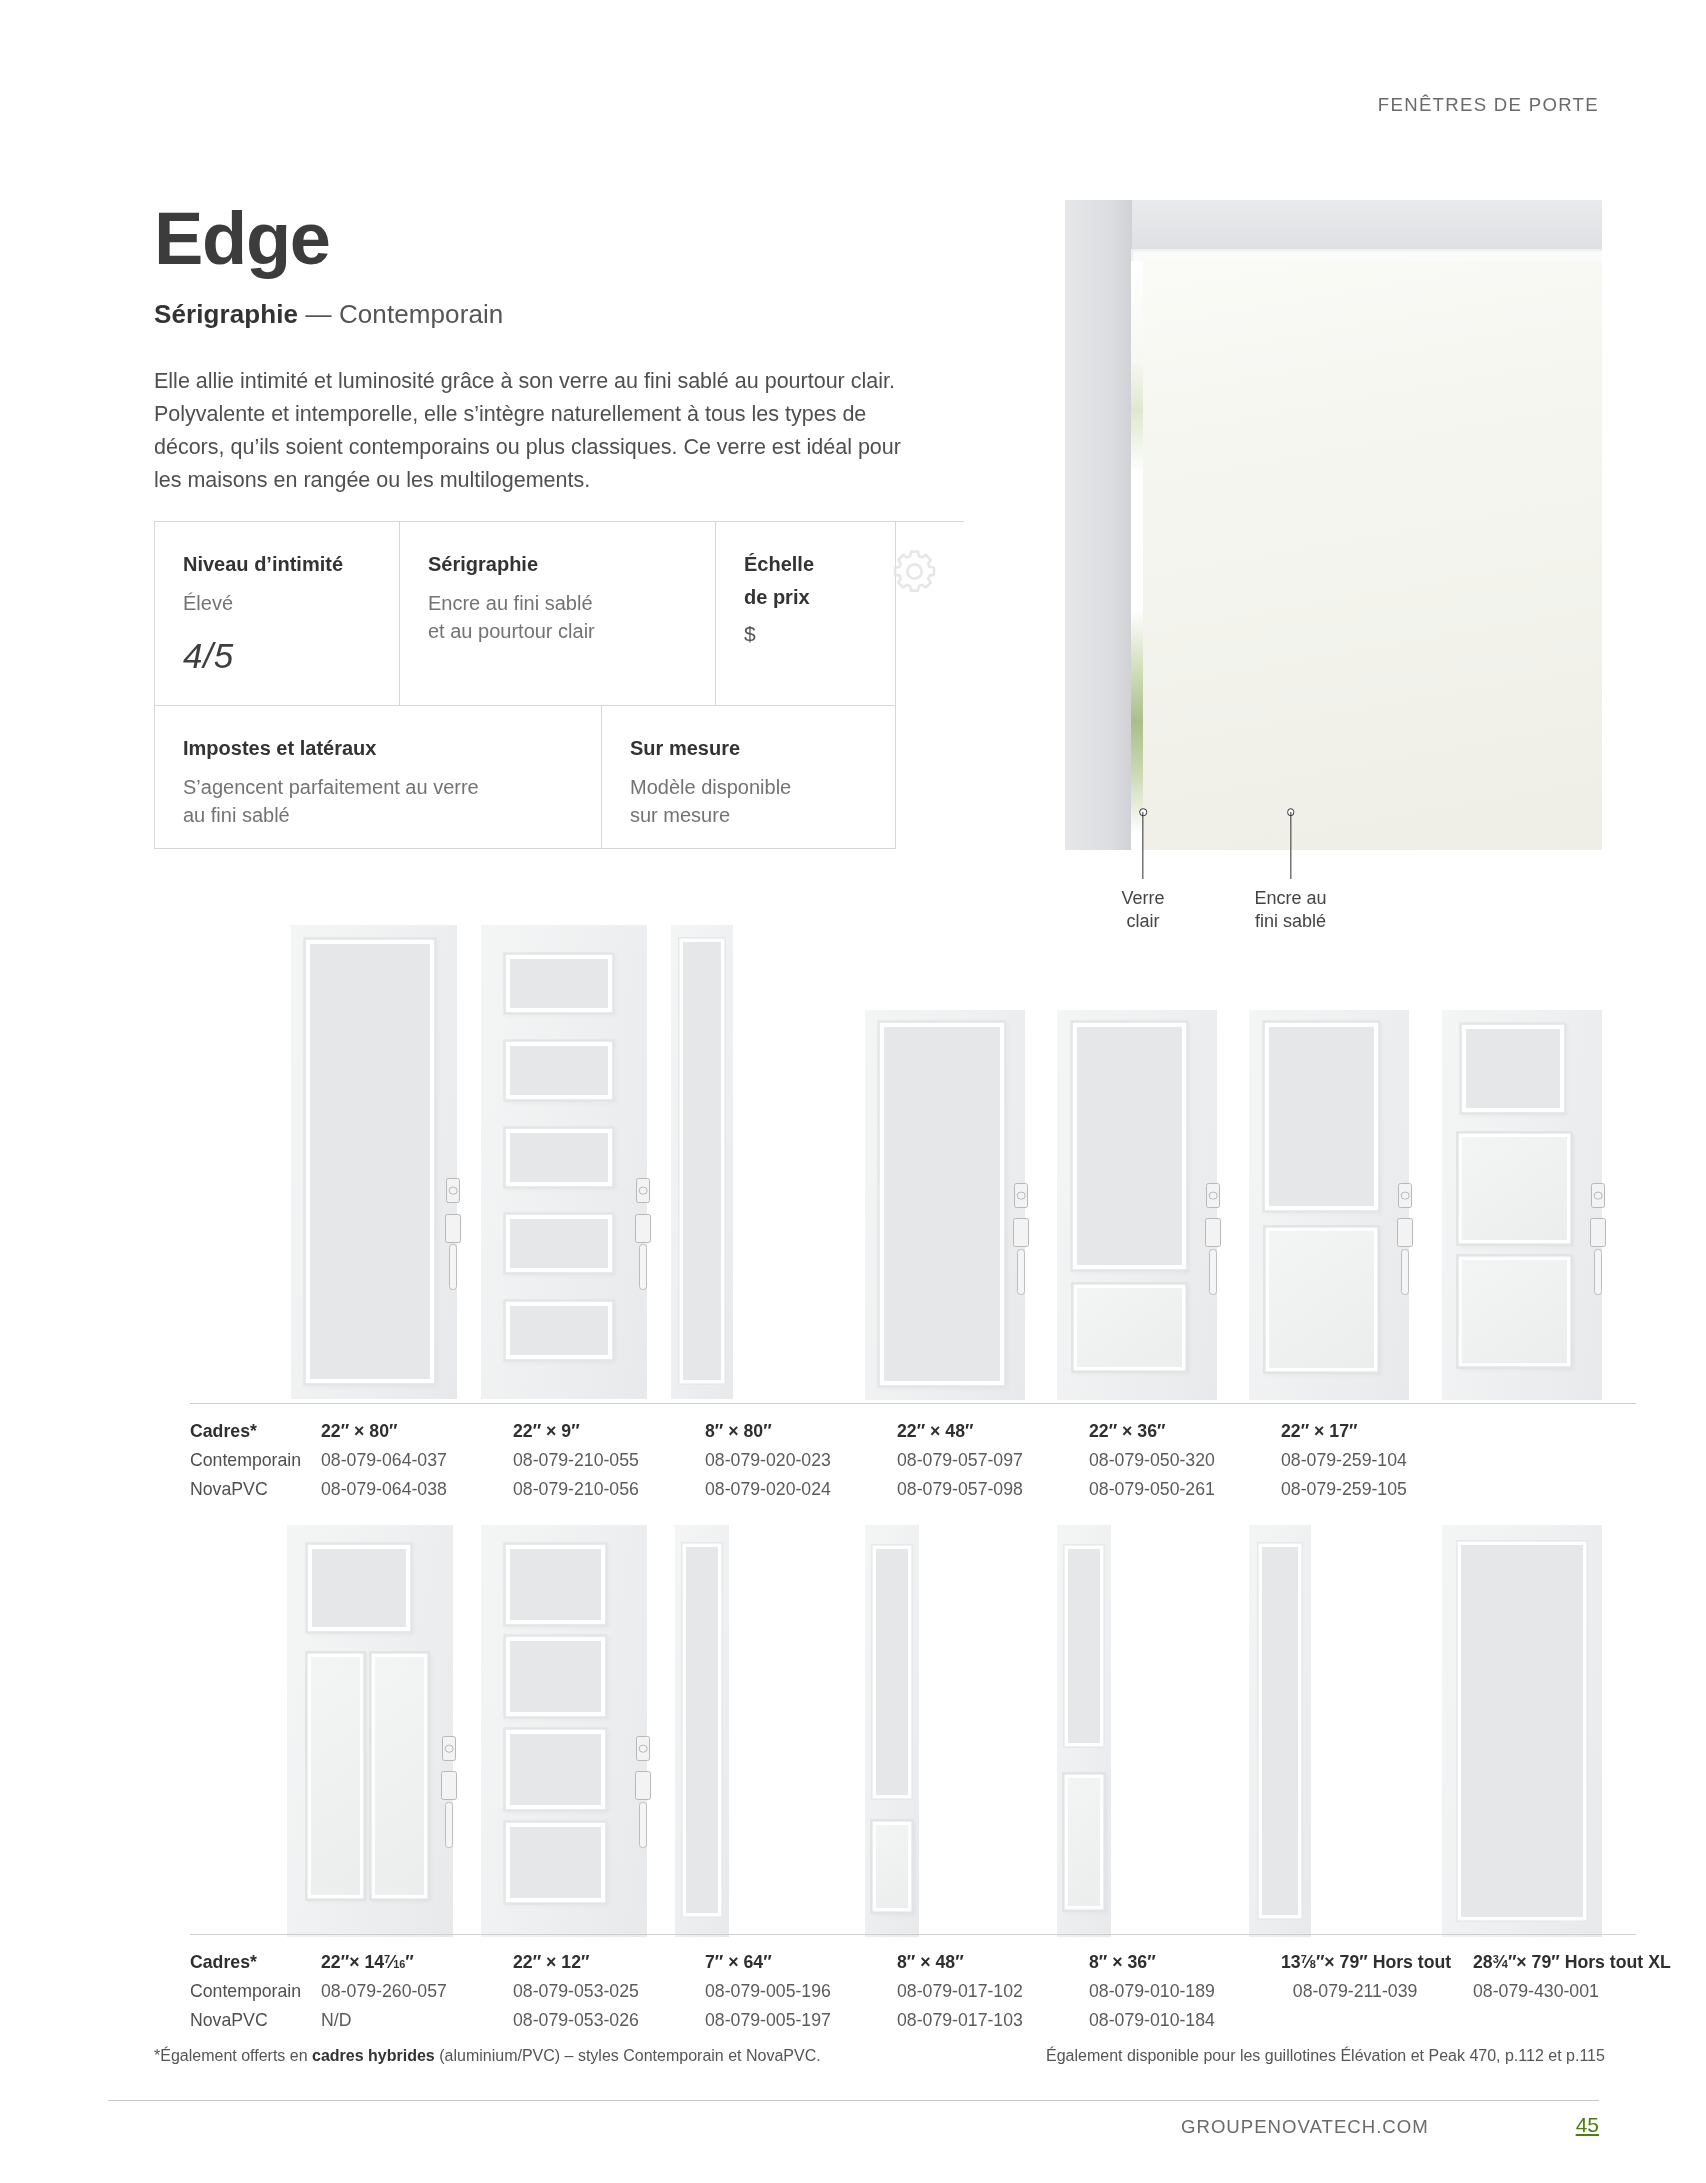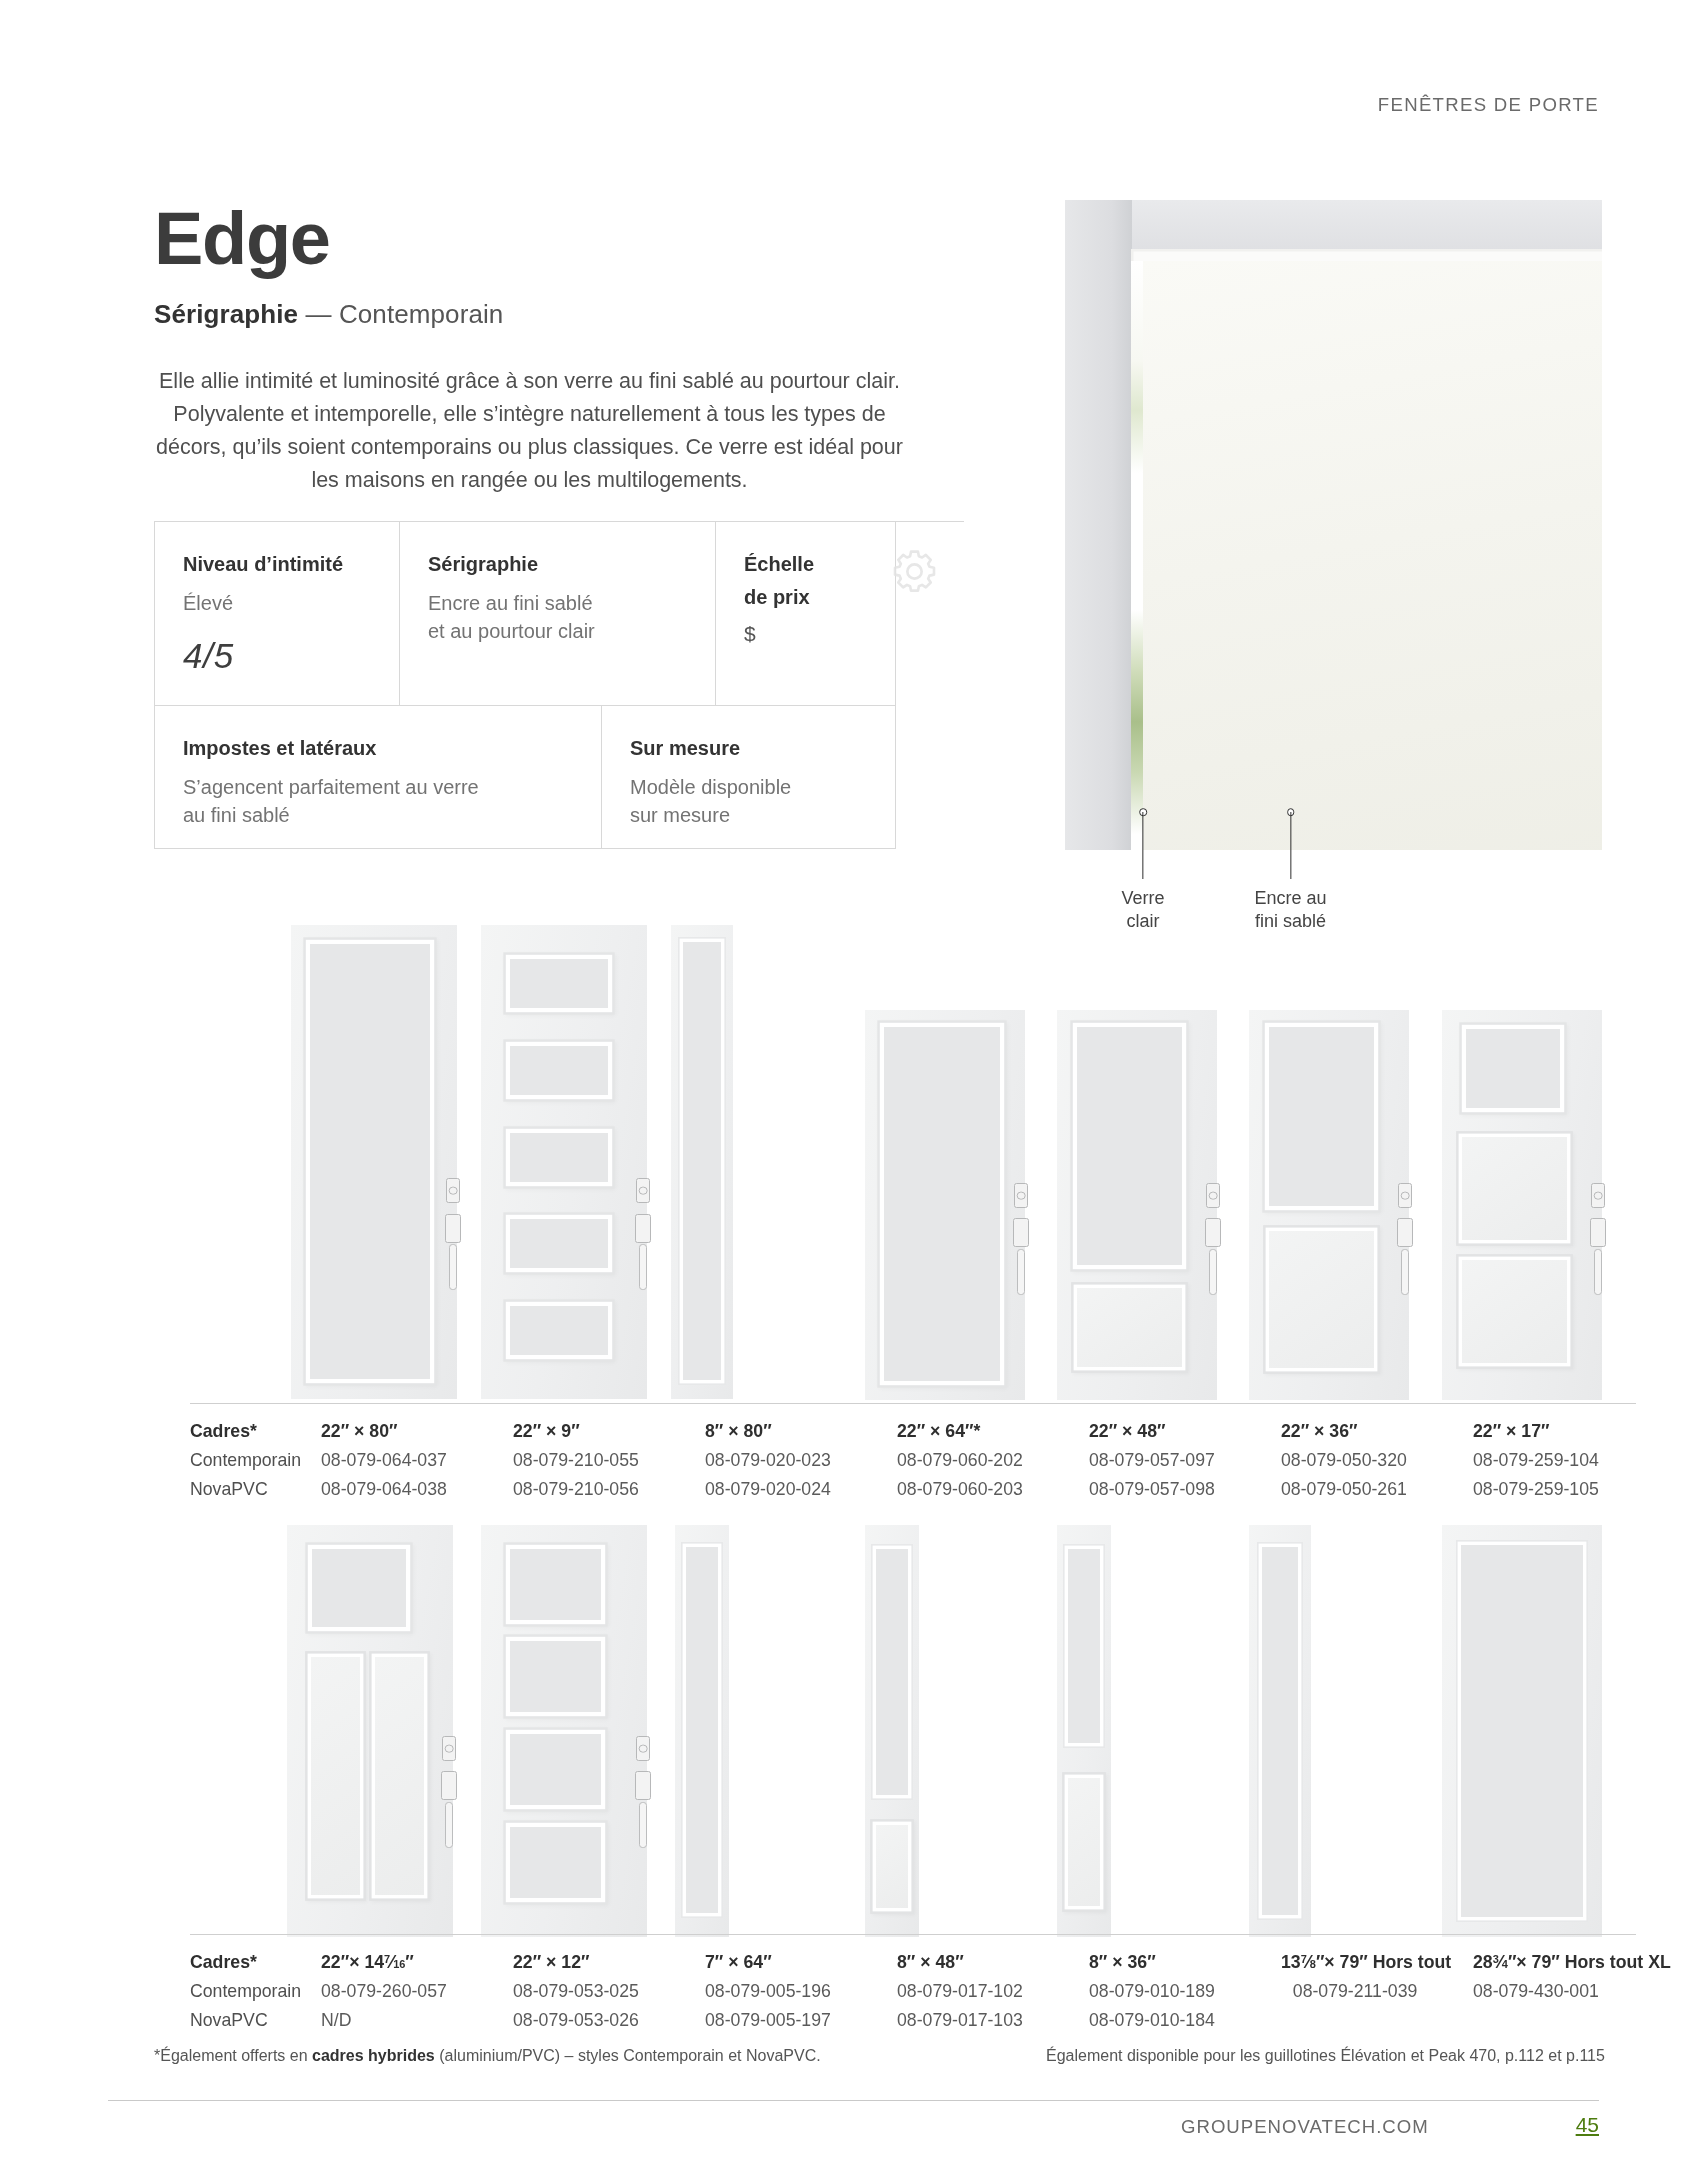--- a/index.html
+++ b/index.html
@@ -62,21 +62,20 @@
   .subtitle .strong { font-weight: 700; color: #333; }
   .subtitle .dash   { font-weight: 300; color: #555; }
   .subtitle .light  { font-weight: 400; color: #555; }
 
   .intro {
     margin-top: 35px;
     font-size: 21.5px;
     line-height: 1.53;
     color: #4f4f4f;
     max-width: 810px;
-    text-align: center;
   }
 
   
   .spec-table {
     position: absolute;
     left: 154px;
     top: 521px;
     width: 810px;
     border-top: 0.8px solid #d8d8d8;
   }
@@ -511,25 +510,20 @@
         <div class="code">08-079-210-055</div>
         <div class="code">08-079-210-056</div>
       </div>
 
       <div class="ccell" style="width:192px">
         <div class="dim">8″ × 80″</div>
         <div class="code">08-079-020-023</div>
         <div class="code">08-079-020-024</div>
       </div>
 
-      <div class="ccell" style="width:192px">
-        <div class="dim">22″ × 64″*</div>
-        <div class="code">08-079-060-202</div>
-        <div class="code">08-079-060-203</div>
-      </div>
 
       <div class="ccell" style="width:192px">
         <div class="dim">22″ × 48″</div>
         <div class="code">08-079-057-097</div>
         <div class="code">08-079-057-098</div>
       </div>
 
       <div class="ccell" style="width:192px">
         <div class="dim">22″ × 36″</div>
         <div class="code">08-079-050-320</div>

